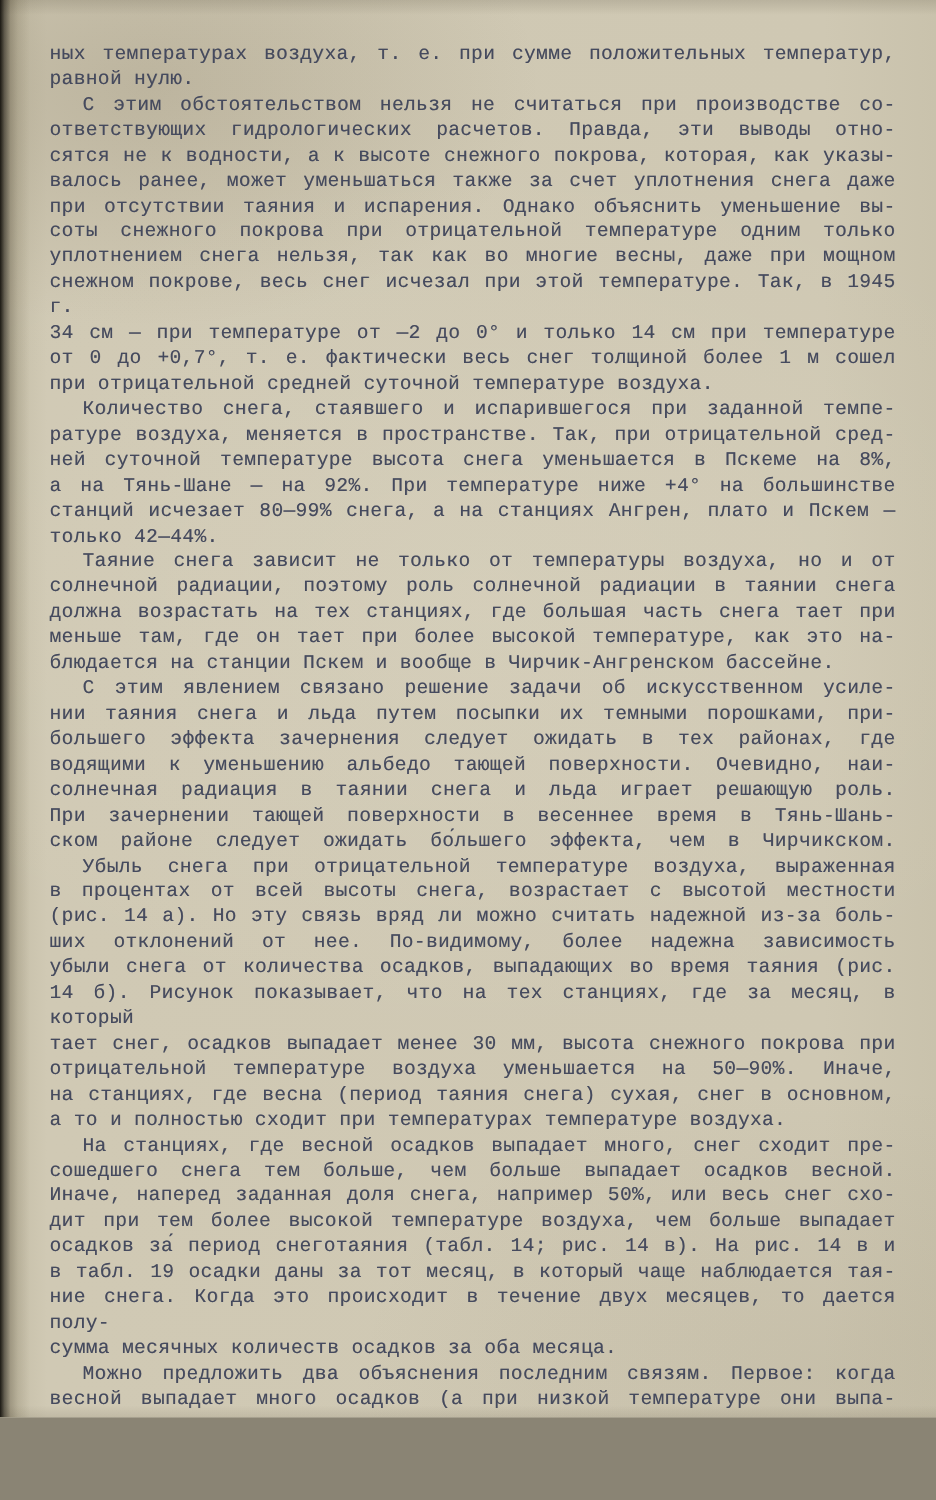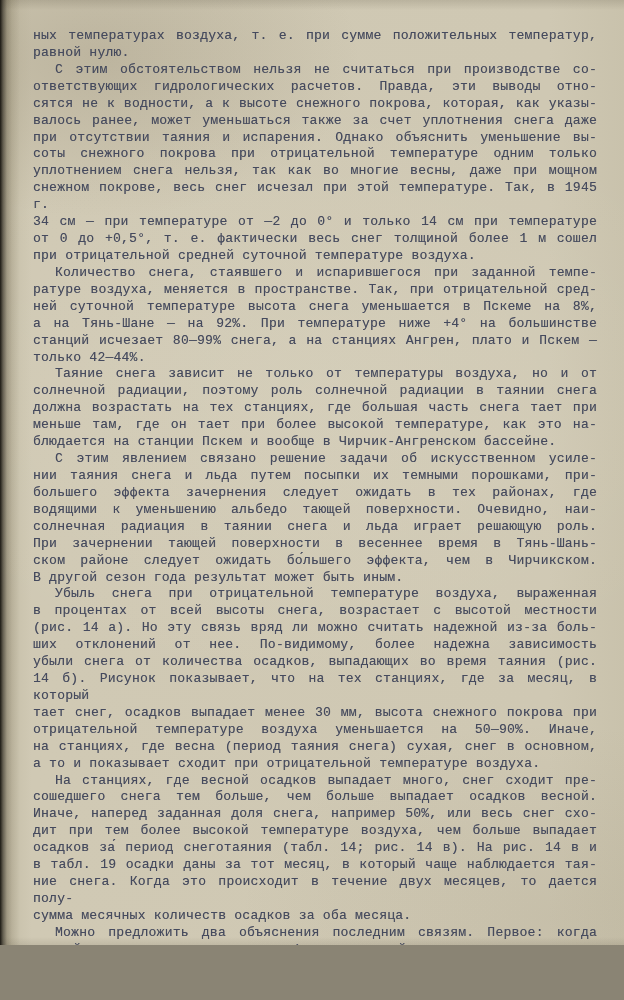--- a/index.html
+++ b/index.html
@@ -67,21 +67,21 @@
       <div>
         <div class="line indent">С этим обстоятельством нельзя не считаться при производстве со-</div>
         <div class="line">ответствующих гидрологических расчетов. Правда, эти выводы отно-</div>
         <div class="line">сятся не к водности, а к высоте снежного покрова, которая, как указы-</div>
         <div class="line">валось ранее, может уменьшаться также за счет уплотнения снега даже</div>
         <div class="line">при отсутствии таяния и испарения. Однако объяснить уменьшение вы-</div>
         <div class="line">соты снежного покрова при отрицательной температуре одним только</div>
         <div class="line">уплотнением снега нельзя, так как во многие весны, даже при мощном</div>
         <div class="line">снежном покрове, весь снег исчезал при этой температуре. Так, в 1945 г.</div>
         <div class="line">34 см — при температуре от —2 до 0° и только 14 см при температуре</div>
-        <div class="line">от 0 до +0,5°, т. е. фактически весь снег толщиной более 1 м сошел</div>
+        <div class="line">от 0 до +0,7°, т. е. фактически весь снег толщиной более 1 м сошел</div>
         <div class="line para-end">при отрицательной средней суточной температуре воздуха.</div>
       </div>
       <div>
         <div class="line indent">Количество снега, стаявшего и испарившегося при заданной темпе-</div>
         <div class="line">ратуре воздуха, меняется в пространстве. Так, при отрицательной сред-</div>
         <div class="line">ней суточной температуре высота снега уменьшается в Пскеме на 8%,</div>
         <div class="line">а на Тянь-Шане — на 92%. При температуре ниже +4° на большинстве</div>
         <div class="line">станций исчезает 80—99% снега, а на станциях Ангрен, плато и Пскем —</div>
         <div class="line para-end">только 42—44%.</div>
       </div>
@@ -93,33 +93,32 @@
         <div class="line para-end">блюдается на станции Пскем и вообще в Чирчик-Ангренском бассейне.</div>
       </div>
       <div>
         <div class="line indent">С этим явлением связано решение задачи об искусственном усиле-</div>
         <div class="line">нии таяния снега и льда путем посыпки их темными порошками, при-</div>
         <div class="line">большего эффекта зачернения следует ожидать в тех районах, где</div>
         <div class="line">водящими к уменьшению альбедо тающей поверхности. Очевидно, наи-</div>
         <div class="line">солнечная радиация в таянии снега и льда играет решающую роль.</div>
         <div class="line">При зачернении тающей поверхности в весеннее время в Тянь-Шань-</div>
         <div class="line">ском районе следует ожидать бо́льшего эффекта, чем в Чирчикском.</div>
-        <div class="line para-end">В другой сезон года результат может быть иным.</div>
       </div>
       <div>
         <div class="line indent">Убыль снега при отрицательной температуре воздуха, выраженная</div>
         <div class="line">в процентах от всей высоты снега, возрастает с высотой местности</div>
         <div class="line">(рис. 14 а). Но эту связь вряд ли можно считать надежной из-за боль-</div>
         <div class="line">ших отклонений от нее. По-видимому, более надежна зависимость</div>
         <div class="line">убыли снега от количества осадков, выпадающих во время таяния (рис.</div>
         <div class="line">14 б). Рисунок показывает, что на тех станциях, где за месяц, в который</div>
         <div class="line">тает снег, осадков выпадает менее 30 мм, высота снежного покрова при</div>
         <div class="line">отрицательной температуре воздуха уменьшается на 50—90%. Иначе,</div>
         <div class="line">на станциях, где весна (период таяния снега) сухая, снег в основном,</div>
-        <div class="line para-end">а то и показывает сходит при отрицательной температуре воздуха.</div>
+        <div class="line para-end">а то и полностью сходит при температурах температуре воздуха.</div>
       </div>
       <div>
         <div class="line indent">На станциях, где весной осадков выпадает много, снег сходит пре-</div>
         <div class="line">сошедшего снега тем больше, чем больше выпадает осадков весной.</div>
         <div class="line">Иначе, наперед заданная доля снега, например 50%, или весь снег схо-</div>
         <div class="line">дит при тем более высокой температуре воздуха, чем больше выпадает</div>
         <div class="line">осадков за́ период снеготаяния (табл. 14; рис. 14 в). На рис. 14 в и</div>
         <div class="line">в табл. 19 осадки даны за тот месяц, в который чаще наблюдается тая-</div>
         <div class="line">ние снега. Когда это происходит в течение двух месяцев, то дается полу-</div>
         <div class="line para-end">сумма месячных количеств осадков за оба месяца.</div>

